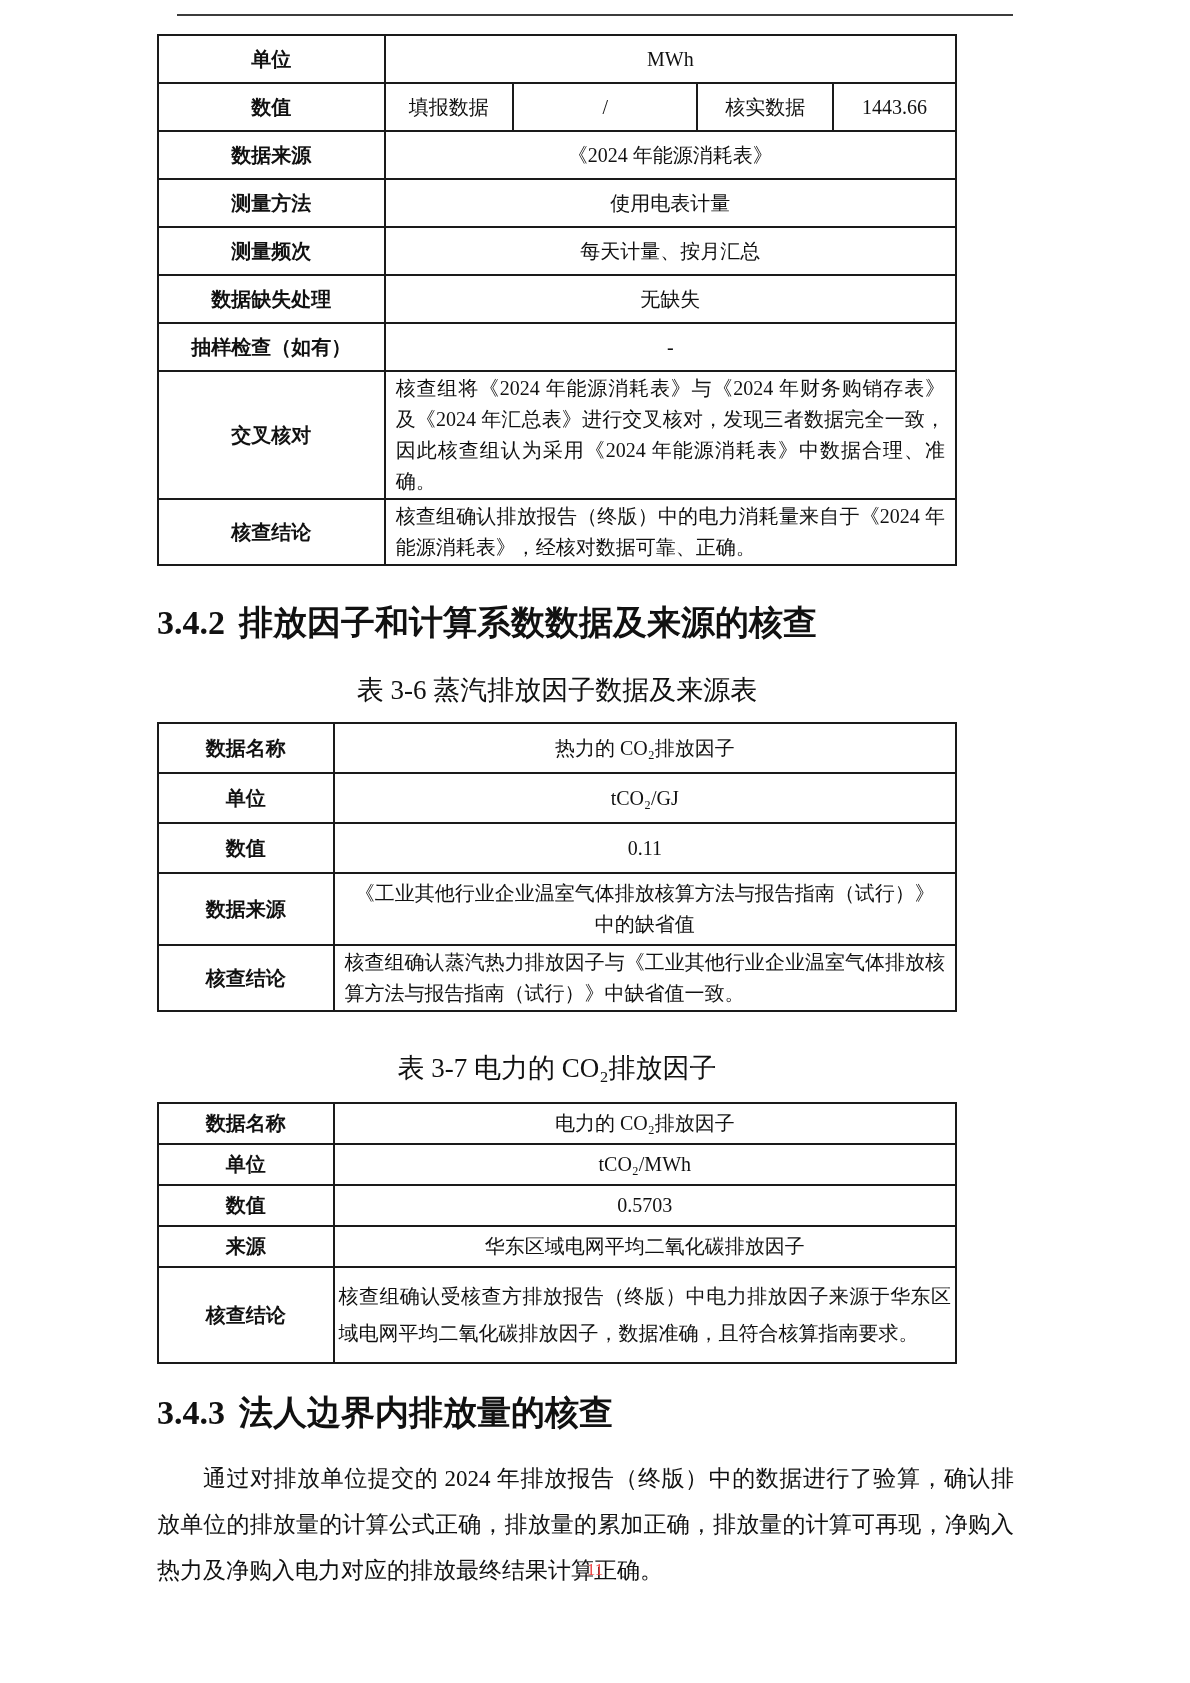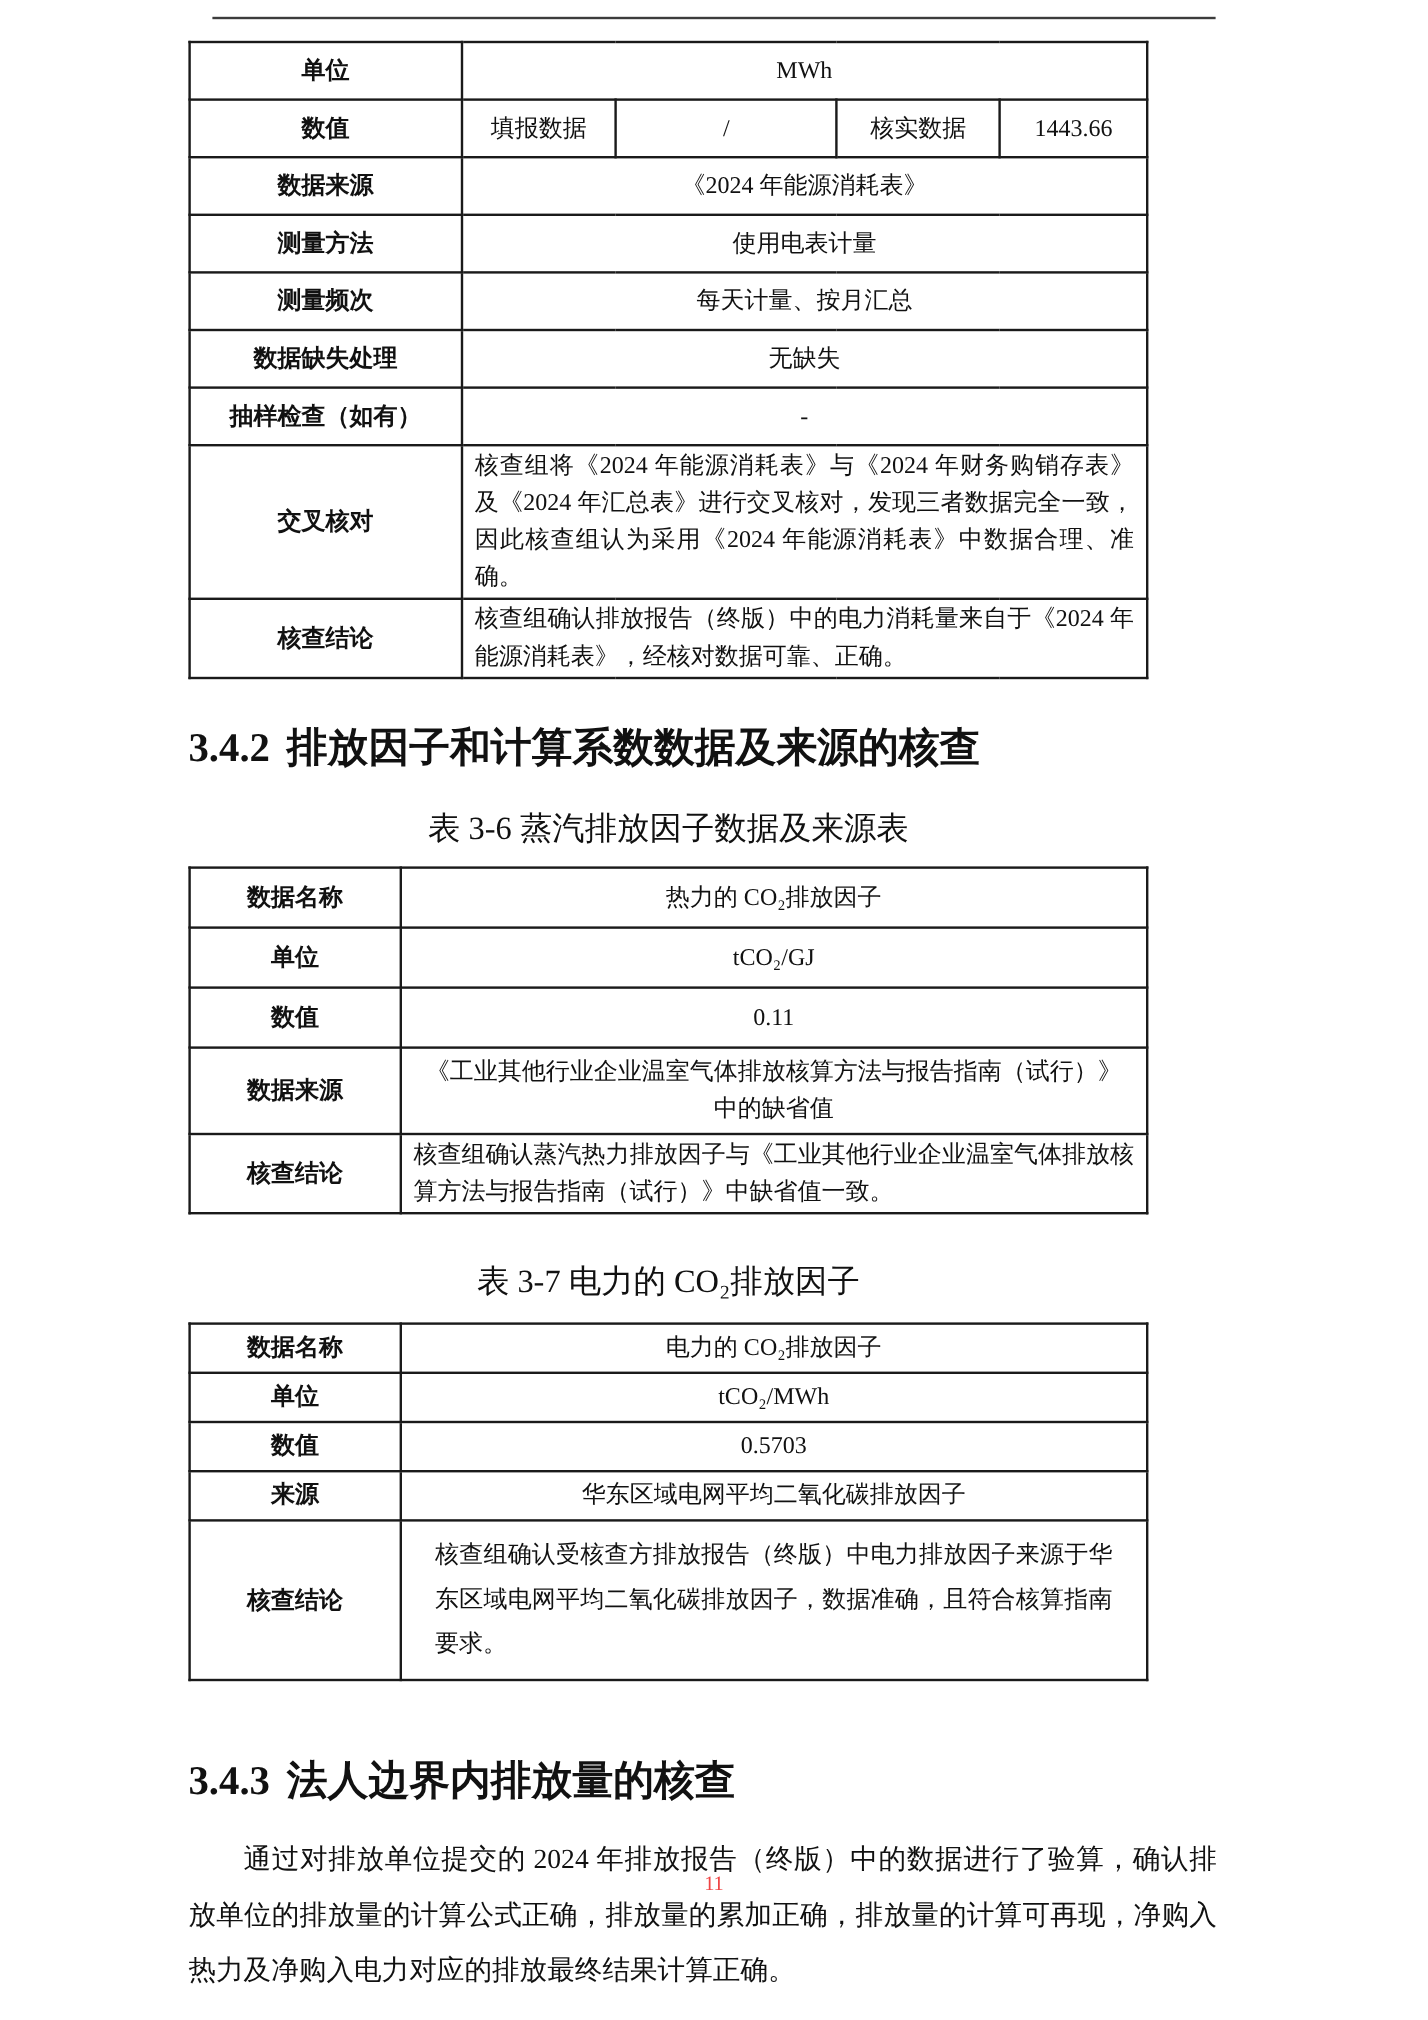--- a/index.html
+++ b/index.html
@@ -185,26 +185,26 @@
     <tr class="h48">
       <td class="lbl">数值</td>
       <td>0.5703</td>
     </tr>
     <tr class="h48">
       <td class="lbl">来源</td>
       <td>华东区域电网平均二氧化碳排放因子</td>
     </tr>
     <tr>
       <td class="lbl" style="line-height:38px;">核查结论</td>
-      <td class="long" style="line-height:37px;padding:10px 28px;">核查组确认受核查方排放报告（终版）中电力排放因子来源于华东区域电网平均二氧化碳排放因子，数据准确，且符合核算指南要求。</td>
+      <td class="long" style="line-height:37px;padding:10px 4px;">核查组确认受核查方排放报告（终版）中电力排放因子来源于华东区域电网平均二氧化碳排放因子，数据准确，且符合核算指南要求。</td>
     </tr>
   </tbody>
     </table>
 
-  <div class="sec-heading" style="margin-top:60px;">
+  <div class="sec-heading" style="margin-top:26px;">
     <span class="num">3.4.3</span><span>法人边界内排放量的核查</span>
   </div>
 
   <p class="body-para">通过对排放单位提交的 2024 年排放报告（终版）中的数据进行了验算，确认排放单位的排放量的计算公式正确，排放量的累加正确，排放量的计算可再现，净购入热力及净购入电力对应的排放最终结果计算正确。</p>
 
   <div class="page-number">11</div>
 
 </div>
 
 </body></html>

